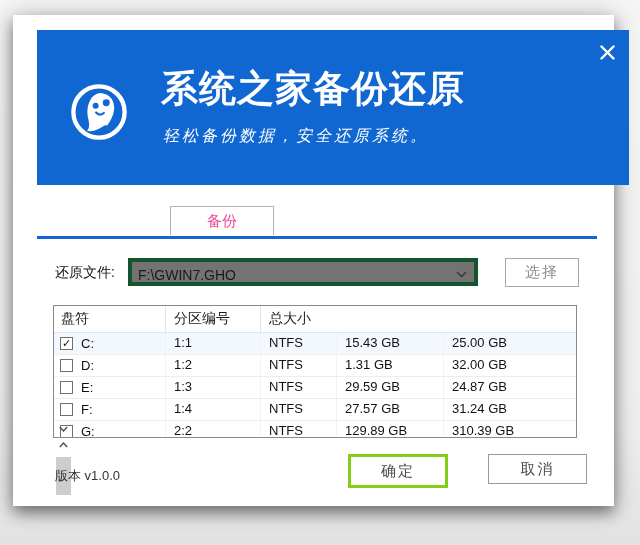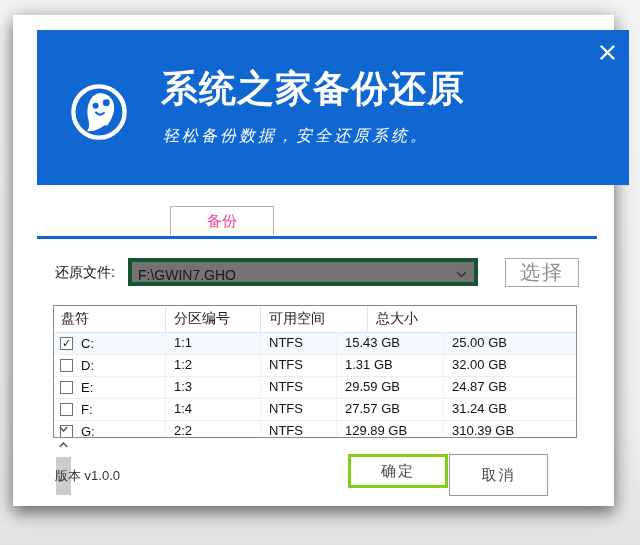--- a/index.html
+++ b/index.html
@@ -30,21 +30,21 @@
 
   
   .file-label{position:absolute;left:42px;top:249px;font-size:14px;color:#111111;}
   .combo{position:absolute;left:115px;top:243px;width:350px;height:28px;box-sizing:border-box;
          border:4px solid #14532d;background:#737373;}
   .combo-value{position:absolute;left:6px;top:0;line-height:26px;font-size:14px;color:#1b1b1b;white-space:nowrap;}
   .combo-arrow{position:absolute;right:7px;top:9px;}
   .btn{display:flex;align-items:center;justify-content:center;background:#ffffff;
        box-sizing:border-box;cursor:pointer;}
   .select-btn{position:absolute;left:492px;top:243px;width:74px;height:29px;
-              border:1px solid #a8a8a8;color:#8f8f8f;font-size:20px;letter-spacing:2px;}
+              border:1px solid #a8a8a8;color:#8f8f8f;font-size:15px;letter-spacing:2px;}
 
   
   .table{position:absolute;left:40px;top:290px;width:524px;height:133px;box-sizing:border-box;
          border:1px solid #8a8a8a;background:#ffffff;display:flex;flex-direction:column;}
   .table-main{flex:1;display:flex;flex-direction:column;overflow:hidden;}
   .thead{display:flex;height:26px;border-bottom:1px solid #d6e6f6;flex:none;}
   .thead .cell{font-size:14px;color:#1c1c1c;line-height:25px;border-right:1px solid #e4e4e4;}
   .thead .cell:last-child{border-right:none;}
   .cell{box-sizing:border-box;padding-left:8px;white-space:nowrap;overflow:hidden;}
   .c0{width:112px;flex:none;padding-left:7px;}
@@ -67,21 +67,21 @@
   .scroll-arrow{position:absolute;left:0;width:17px;height:16px;display:flex;align-items:center;
                 justify-content:center;cursor:pointer;}
   .scroll-up{top:0;}
   .scroll-down{bottom:0;}
   .scroll-thumb{position:absolute;left:1px;top:20px;width:15px;height:38px;background:#cdcdcd;cursor:pointer;}
 
   
   .version{position:absolute;left:42px;top:452px;font-size:13px;color:#333333;}
   .ok-btn{position:absolute;left:335px;top:439px;width:100px;height:34px;
           border:3px solid #84cc16;color:#4a4a4a;font-size:15px;letter-spacing:2px;}
-  .cancel-btn{position:absolute;left:436px;top:439px;width:99px;height:42px;
+  .cancel-btn{position:absolute;left:475px;top:439px;width:99px;height:30px;
           border:1px solid #9a9a9a;color:#4a4a4a;font-size:15px;letter-spacing:2px;}
 </style>
 </head>
 <body>
 
 <div class="stage">
   <div class="window">
 
     <div class="titlebar">
       <svg class="logo" viewBox="0 0 60 60">
@@ -114,21 +114,20 @@
         <polyline points="1,1 5.5,5.5 10,1" fill="none" stroke="#3a3a3a" stroke-width="1.6"></polyline>
       </svg>
     </div>
     <div class="btn select-btn">选择</div>
 
     <div class="table">
       <div class="table-main">
         <div class="thead">
             <div class="cell c0">盘符</div>
             <div class="cell c1">分区编号</div>
-            <div class="cell c3">可用空间</div>
             <div class="cell c4">总大小</div>
           </div>
         <div>
             <div class="trow sel">
               <div class="cell c0 drive-cell">
                 <span class="checkbox">✓</span>
                 <span>C:</span>
               </div>
               <div class="cell c1">1:1</div>
               <div class="cell c2">NTFS</div>

